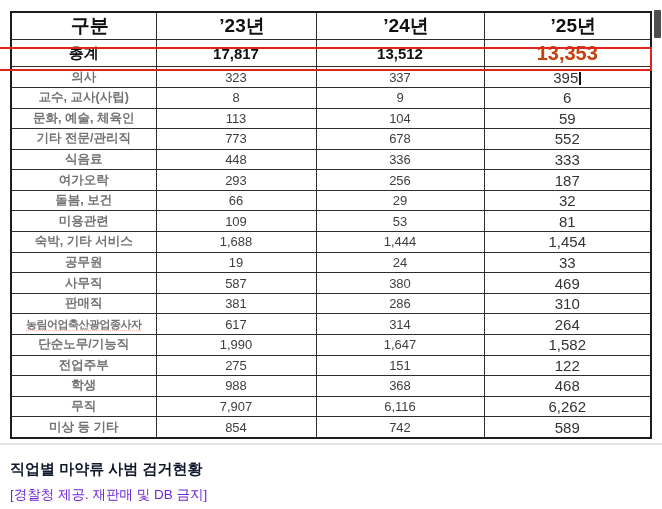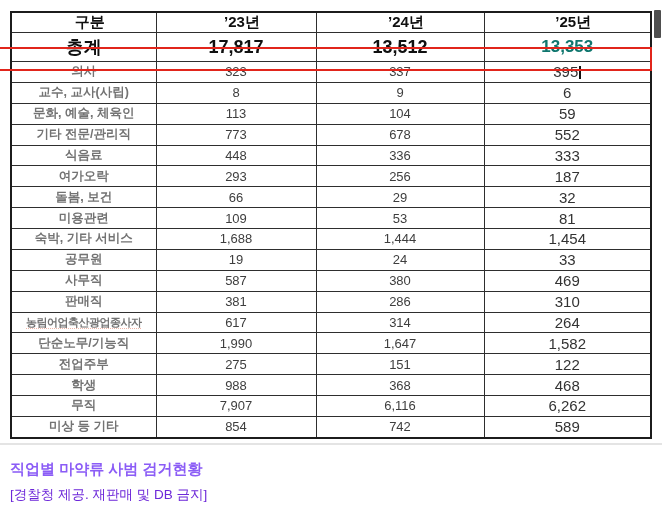--- a/index.html
+++ b/index.html
@@ -2,34 +2,34 @@
 <html><head>
 <meta charset="utf-8">
 <style>
   html,body{margin:0;padding:0;background:#fff;}
   .stage{position:relative;width:662px;height:509px;background:#ffffff;overflow:hidden;
          font-family:"Liberation Sans","DejaVu Sans",sans-serif;}
   table.stats{position:absolute;left:10px;top:11px;width:640px;height:428px;
          border-collapse:collapse;table-layout:fixed;border:2px solid #1c1c1c;}
   .stats th,.stats td{border:1px solid #2e2e2e;text-align:center;vertical-align:middle;
          padding:0;font-size:13px;color:#3e3e3e;white-space:nowrap;overflow:hidden;}
-  .stats thead th{font-weight:bold;font-size:15px;color:#101010;padding-left:12px;}
-  tr.total td{font-weight:bold;font-size:18px;color:#101010;}
+  .stats thead th{font-weight:bold;font-size:19px;color:#101010;padding-left:12px;}
+  tr.total td{font-weight:bold;font-size:15px;color:#101010;}
   td.label{font-weight:bold;color:#737373;font-size:12.5px;}
   td.label.small{font-size:11px;letter-spacing:-0.5px;}
   td.y25{font-size:15px;color:#333333;font-weight:400;}
-  tr.total td.y25{font-weight:bold;font-size:17px;color:#0f766e;}
+  tr.total td.y25{font-weight:bold;font-size:20px;color:#c2410c;}
   .squiggle{text-decoration:underline dotted #e05c3c;text-decoration-thickness:1.5px;text-underline-offset:2px;}
   .squiggle-faint{text-decoration:underline dotted rgba(224,92,60,0.45);text-decoration-thickness:1px;text-underline-offset:2px;}
   .highlight-box{position:absolute;left:-2px;top:47px;width:654px;height:24px;
          border:2px solid #e1251b;box-sizing:border-box;pointer-events:none;background:transparent;}
   .caret{display:inline-block;width:2px;height:13px;background:#111;vertical-align:-2px;margin-left:1px;}
   .scroll-thumb{position:absolute;left:654px;top:10px;width:7px;height:28px;background:#4f4f4f;border-radius:1px;}
   .img-divider{position:absolute;left:0;top:443px;width:662px;height:2px;background:#e4e4e4;}
-  .caption-title{position:absolute;left:10px;top:460px;font-size:15px;font-weight:bold;color:#8b5cf6;}
+  .caption-title{position:absolute;left:10px;top:460px;font-size:15px;font-weight:bold;color:#0f172a;}
   .caption-credit{position:absolute;left:10px;top:486px;font-size:13.5px;color:#6d28d9;}
 </style>
 </head>
 <body>
 
 <div class="stage">
 
   <table class="stats">
     <colgroup>
         <col style="width:145px">

